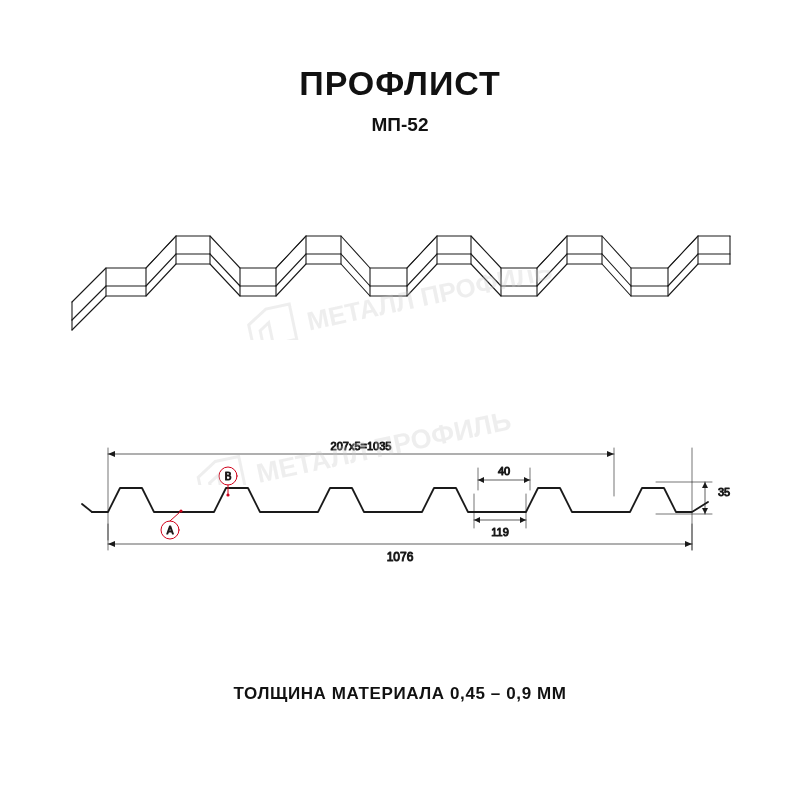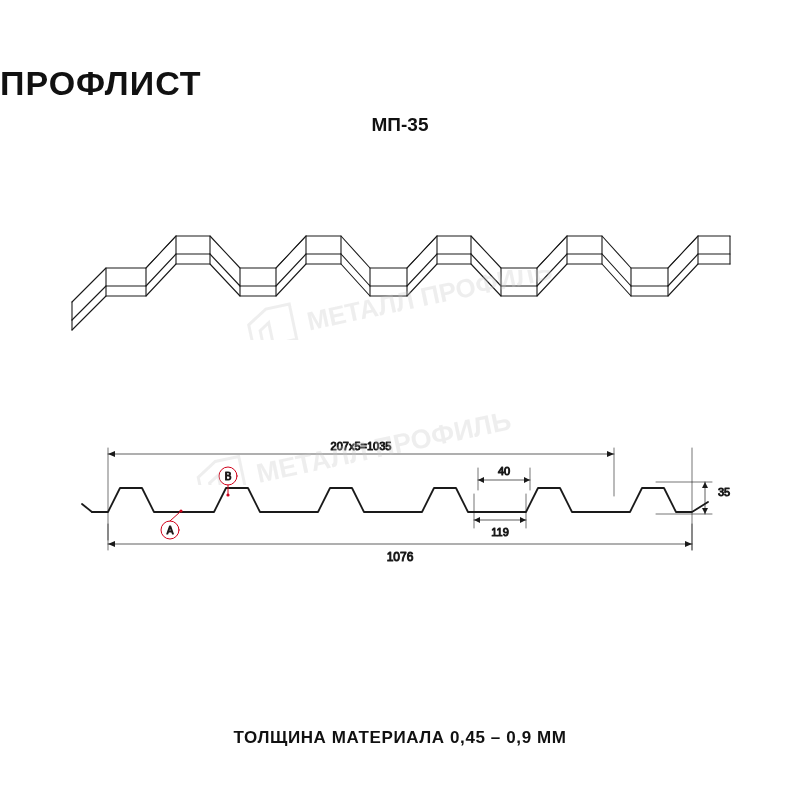--- a/index.html
+++ b/index.html
@@ -17,38 +17,39 @@
   }
   .page {
     position: absolute;
     inset: 0;
   }
   .title {
     position: absolute;
     top: 64px;
     left: 0;
     right: 0;
+    text-align: center;
     font-size: 34px;
     font-weight: bold;
     letter-spacing: 1px;
     color: #111111;
   }
   .subtitle {
     position: absolute;
     top: 114px;
     left: 0;
     right: 0;
     text-align: center;
     font-size: 19px;
     font-weight: bold;
     color: #111111;
   }
   .footer-note {
     position: absolute;
-    top: 728px;
+    top: 684px;
     left: 0;
     right: 0;
     text-align: center;
     font-size: 17px;
     font-weight: bold;
     letter-spacing: 0.6px;
     color: #111111;
   }
   .iso-wrap {
     position: absolute;
@@ -87,21 +88,21 @@
     font-size: 10px;
     fill: #d0021b;
   }
 </style>
 </head>
 <body>
 
 <div class="page">
 
   <div class="title">ПРОФЛИСТ</div>
-  <div class="subtitle">МП-35</div>
+  <div class="subtitle">МП-52</div>
 
   <div class="iso-wrap">
     <svg width="680" height="170" viewBox="0 0 680 170" fill="none" stroke="#1a1a1a" stroke-width="1.1" stroke-linejoin="round" stroke-linecap="round">
       <g>
 
         <path d="M12 112 L46 78 L86 78 L116 46 L150 46 L180 78 L216 78 L246 46 L281 46 L310 78 L347 78 L377 46 L411 46 L441 78 L477 78 L507 46 L542 46 L571 78 L608 78 L638 46 L670 46"></path>
 
         <path d="M12 112 L12 130"></path>
         <path d="M46 78 L46 96 L12 130"></path>
         <path d="M86 78 L86 96 L46 96"></path>

